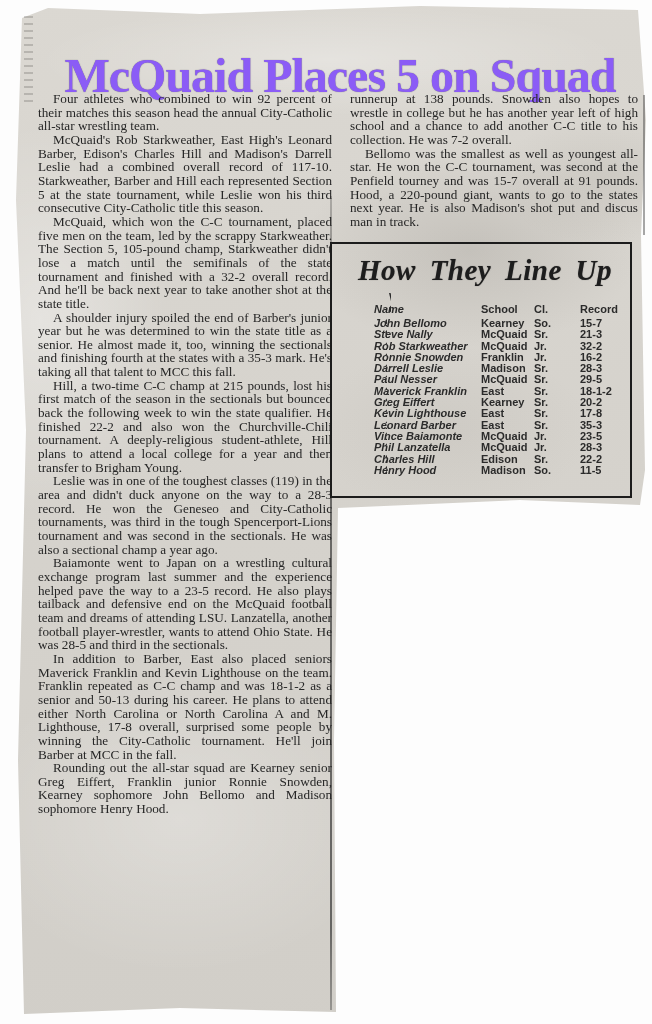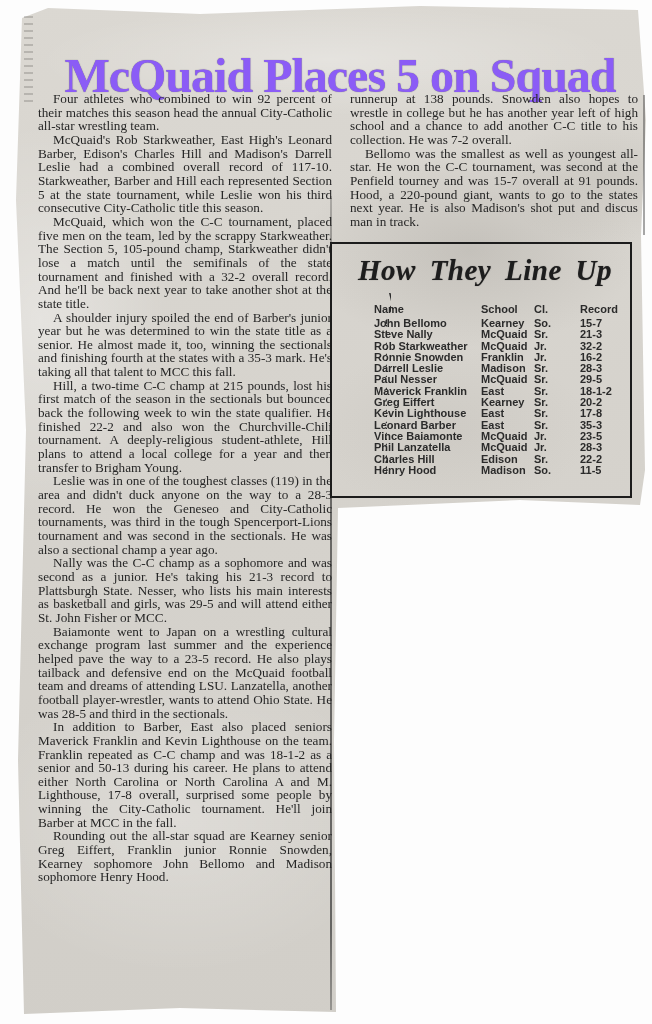--- a/index.html
+++ b/index.html
@@ -61,21 +61,21 @@
     position:absolute; left:26px; top:10px;
     font-family:"Liberation Serif", serif; font-style:italic; font-weight:bold;
     font-size:29px; color:#1d1d1d; word-spacing:6px; letter-spacing:0.5px;
     white-space:nowrap; text-shadow:0 0 1px rgba(25,25,25,0.5);
   }
   .lineup-header, .lineup-row {
     display:grid; grid-template-columns:24px 117px 53px 46px 56px;
     padding-left:8px; font-size:11px; font-weight:bold; color:#2b2b2b;
   }
   .lineup-header { position:absolute; left:0; top:48px; align-items:end; line-height:11.5px; }
-  .lineup-header .name-cell, .lineup-row .name-cell { padding-left:10px; }
+  .lineup-header .name-cell, .lineup-row .name-cell { padding-left:10px;font-style:italic; }
   .lineup-rows { position:absolute; left:0; top:74px; width:100%; }
   .lineup-row { line-height:11.3px; height:11.3px; }
   .wt-cell { text-align:right; padding-right:2px;margin-left:45px; }
   .cell { overflow:hidden; white-space:nowrap; }
 </style>
 </head>
 <body>
 
 <div class="page">
   <div class="paper"></div>
@@ -86,21 +86,20 @@
   <div class="column-rule"></div>
   <div class="scan-edge-right"></div>
 
   <div class="col col-left" id="left-col">
       <p>Four athletes who combined to win 92 percent of their matches this season head the annual City-Catholic all-star wrestling team.</p>
       <p>McQuaid's Rob Starkweather, East High's Leonard Barber, Edison's Charles Hill and Madison's Darrell Leslie had a combined overall record of 117-10. Starkweather, Barber and Hill each represented Section 5 at the state tournament, while Leslie won his third consecutive City-Catholic title this season.</p>
       <p>McQuaid, which won the C-C tournament, placed five men on the team, led by the scrappy Starkweather. The Section 5, 105-pound champ, Starkweather didn't lose a match until the semifinals of the state tournament and finished with a 32-2 overall record. And he'll be back next year to take another shot at the state title.</p>
       <p>A shoulder injury spoiled the end of Barber's junior year but he was determined to win the state title as a senior. He almost made it, too, winning the sectionals and finishing fourth at the states with a 35-3 mark. He's taking all that talent to MCC this fall.</p>
       <p>Hill, a two-time C-C champ at 215 pounds, lost his first match of the season in the sectionals but bounced back the following week to win the state qualifier. He finished 22-2 and also won the Churchville-Chili tournament. A deeply-religious student-athlete, Hill plans to attend a local college for a year and then transfer to Brigham Young.</p>
       <p>Leslie was in one of the toughest classes (119) in the area and didn't duck anyone on the way to a 28-3 record. He won the Geneseo and City-Catholic tournaments, was third in the tough Spencerport-Lions tournament and was second in the sectionals. He was also a sectional champ a year ago.</p>
-      <p>Nally was the C-C champ as a sophomore and was second as a junior. He's taking his 21-3 record to Plattsburgh State. Nesser, who lists his main interests as basketball and girls, was 29-5 and will attend either St. John Fisher or MCC.</p>
       <p>Baiamonte went to Japan on a wrestling cultural exchange program last summer and the experience helped pave the way to a 23-5 record. He also plays tailback and defensive end on the McQuaid football team and dreams of attending LSU. Lanzatella, another football player-wrestler, wants to attend Ohio State. He was 28-5 and third in the sectionals.</p>
       <p>In addition to Barber, East also placed seniors Maverick Franklin and Kevin Lighthouse on the team. Franklin repeated as C-C champ and was 18-1-2 as a senior and 50-13 during his career. He plans to attend either North Carolina or North Carolina A and M. Lighthouse, 17-8 overall, surprised some people by winning the City-Catholic tournament. He'll join Barber at MCC in the fall.</p>
       <p>Rounding out the all-star squad are Kearney senior Greg Eiffert, Franklin junior Ronnie Snowden, Kearney sophomore John Bellomo and Madison sophomore Henry Hood.</p>
     </div>
   <div class="col col-right" id="right-col">
       <p class="no-indent">runnerup at 138 pounds. Snowden also hopes to wrestle in college but he has another year left of high school and a chance to add another C-C title to his collection. He was 7-2 overall.</p>
       <p>Bellomo was the smallest as well as youngest all-star. He won the C-C tournament, was second at the Penfield tourney and was 15-7 overall at 91 pounds. Hood, a 220-pound giant, wants to go to the states next year. He is also Madison's shot put and discus man in track.</p>
     </div>
 
   <div class="lineup-box">

